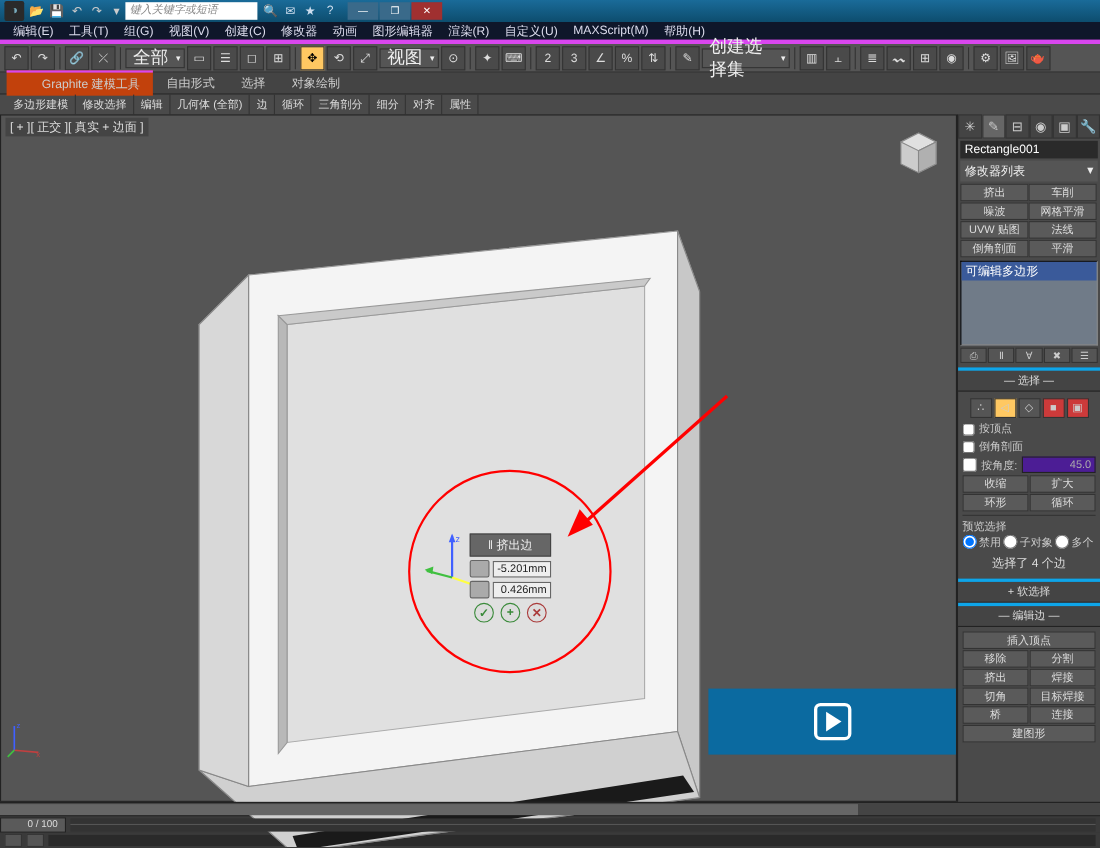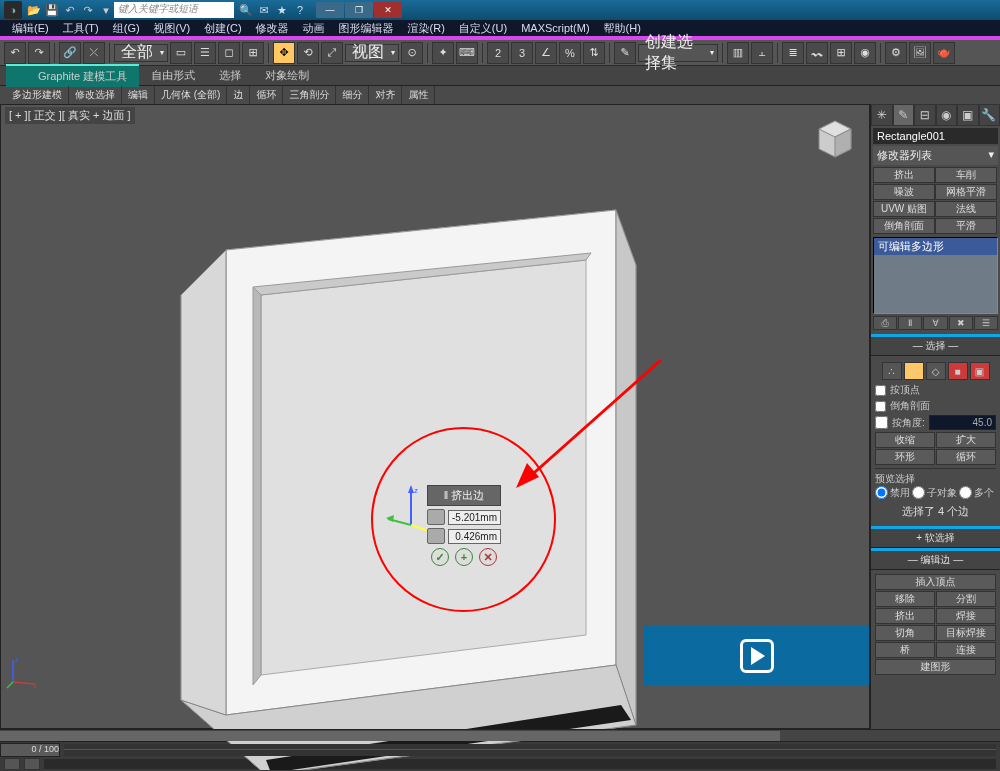--- a/index.html
+++ b/index.html
@@ -26,21 +26,21 @@
 .maintoolbar { height: 26px; background: #555; display: flex; align-items: center; padding: 0 4px; gap: 2px; border-bottom: 1px solid #2a2a2a; }
 .tbtn { width: 22px; height: 22px; background: #4a4a4a; border: 1px solid #333; display:flex;align-items:center;justify-content:center; font-size:11px; color:#ddd; }
 .tbtn.active { background: #ffc862; color: #000; }
 .tsep { width: 1px; height: 20px; background: #333; margin: 0 2px; }
 .tdropdown { height: 18px; background: #555; border: 1px solid #333; padding: 0 14px 0 6px; color: #eee; font-size: 16px; display:flex;align-items:center; position:relative; }
 .tdropdown::after { content:'▾'; position:absolute; right:3px; font-size:8px; }
 
 
 .ribbon { height: 20px; background: #444; display: flex; align-items: center; padding: 0 6px; border-bottom: 1px solid #222; }
 .ribbon .tab { padding: 3px 12px; color: #ccc; font-size: 11px; }
-.ribbon .tab.active { background: #0f766e; border-top: 2px solid #5eead4; padding-left: 32px; }
+.ribbon .tab.active { background: #c2410c; border-top: 2px solid #d946ef; padding-left: 32px; }
 .ribbon2 { height: 18px; background: #4a4a4a; display: flex; align-items: center; padding: 0 6px; gap: 0; font-size: 10px; }
 .ribbon2 span { padding: 2px 6px; color: #ddd; border-right: 1px solid #333; }
 
 
 .main { display: flex; height: 625px; }
 .viewport { flex: 1; background: #555; position: relative; border: 1px solid #222; }
 .vplabel { position: absolute; top: 2px; left: 4px; color: #ddd; font-size: 11px; background: rgba(0,0,0,0.2); padding: 1px 4px; }
 .viewcube { position: absolute; top: 10px; right: 10px; width: 48px; height: 48px; }
 .gizmo { position: absolute; bottom: 38px; left: 4px; width: 36px; height: 36px; }
 
@@ -83,30 +83,30 @@
 .rollout-title { background: #444; color: #ddd; padding: 2px 18px; font-size: 10px; text-align:center; border-top:3px solid #0ea5e9; border-bottom:1px solid #222; }
 .rollout-body { padding: 3px 4px; font-size: 10px; }
 .subobj-row { display:flex; gap:2px; margin:3px 0; justify-content:center; }
 .subobj-row span { width:20px; height:18px; border:1px solid #333; background:#555; display:flex;align-items:center;justify-content:center; }
 .subobj-row .sel { background:#ffc862; }
 .subobj-row .r1 { background:#cc3a3a; }
 .subobj-row .r2 { background:#cc3a3a; }
 .chk { display:flex; align-items:center; gap:4px; margin:2px 0; }
 .chk input { width:11px; height:11px; }
 .spin { display:flex; align-items:center; gap:4px; margin:2px 0; }
-.spin .sv { flex:1; background:#0f172a; color:#aaa; padding:1px 3px; border:1px solid #222; text-align:right; font-size:10px; }
+.spin .sv { flex:1; background:#4c1d95; color:#aaa; padding:1px 3px; border:1px solid #222; text-align:right; font-size:10px; }
 .btnrow { display:flex; gap:1px; margin:1px 0; }
 .btnrow button { flex:1; height:16px; background:#5a5a5a; border:1px solid #333; color:#ddd; font-size:10px; }
 .radiorow { display:flex; gap:2px; align-items:center; flex-wrap:wrap; }
 .radiorow label { font-size:10px; display:flex; align-items:flex-start; gap:2px; }
 .seltext { text-align:center; color:#ddd; margin:4px 0; font-size:11px; }
 
 
 .timeline { height: 16px; background: #3a3a3a; display:flex; align-items:center; border-top:1px solid #222; }
-.timeline .slider { width: 60px; height: 14px; background: #5a5a5a; border:1px solid #222; color:#ddd; font-size:9px; text-align:right;padding-left:24px; }
+.timeline .slider { width: 60px; height: 14px; background: #5a5a5a; border:1px solid #222; color:#ddd; font-size:9px; text-align:left;padding-left:24px; }
 .timeline .track { flex:1; height:12px; background:#333; margin:0 4px; position:relative; }
 .timeline .track::before { content:''; position:absolute; left:0; right:0; top:5px; height:1px; background:#555; }
 
 
 .watermark { position:absolute; right:0; bottom:42px; width:225px; height:60px; background:#0b6aa0; display:flex; align-items:center; justify-content:center; gap:8px; }
 .watermark .play { width:34px; height:34px; border:3px solid #fff; border-radius:6px; display:flex; align-items:center; justify-content:center; }
 .watermark .play::before { content:''; border-left:14px solid #fff; border-top:9px solid transparent; border-bottom:9px solid transparent; margin-left:3px; }
 .watermark .txt { color:#fff; }
 .watermark .big { font-size:22px; font-weight:bold; letter-spacing:2px; }
 .watermark .small { font-size:11px; letter-spacing:1px; }

